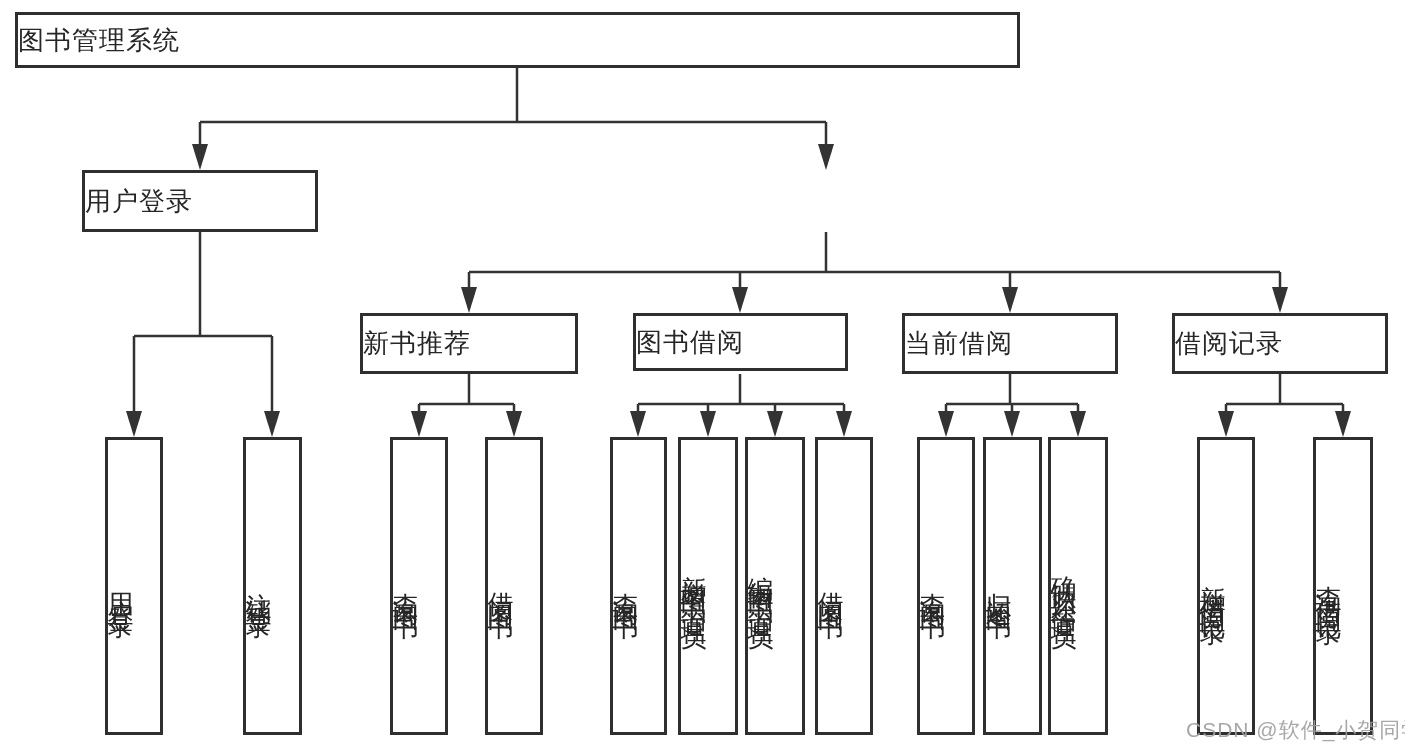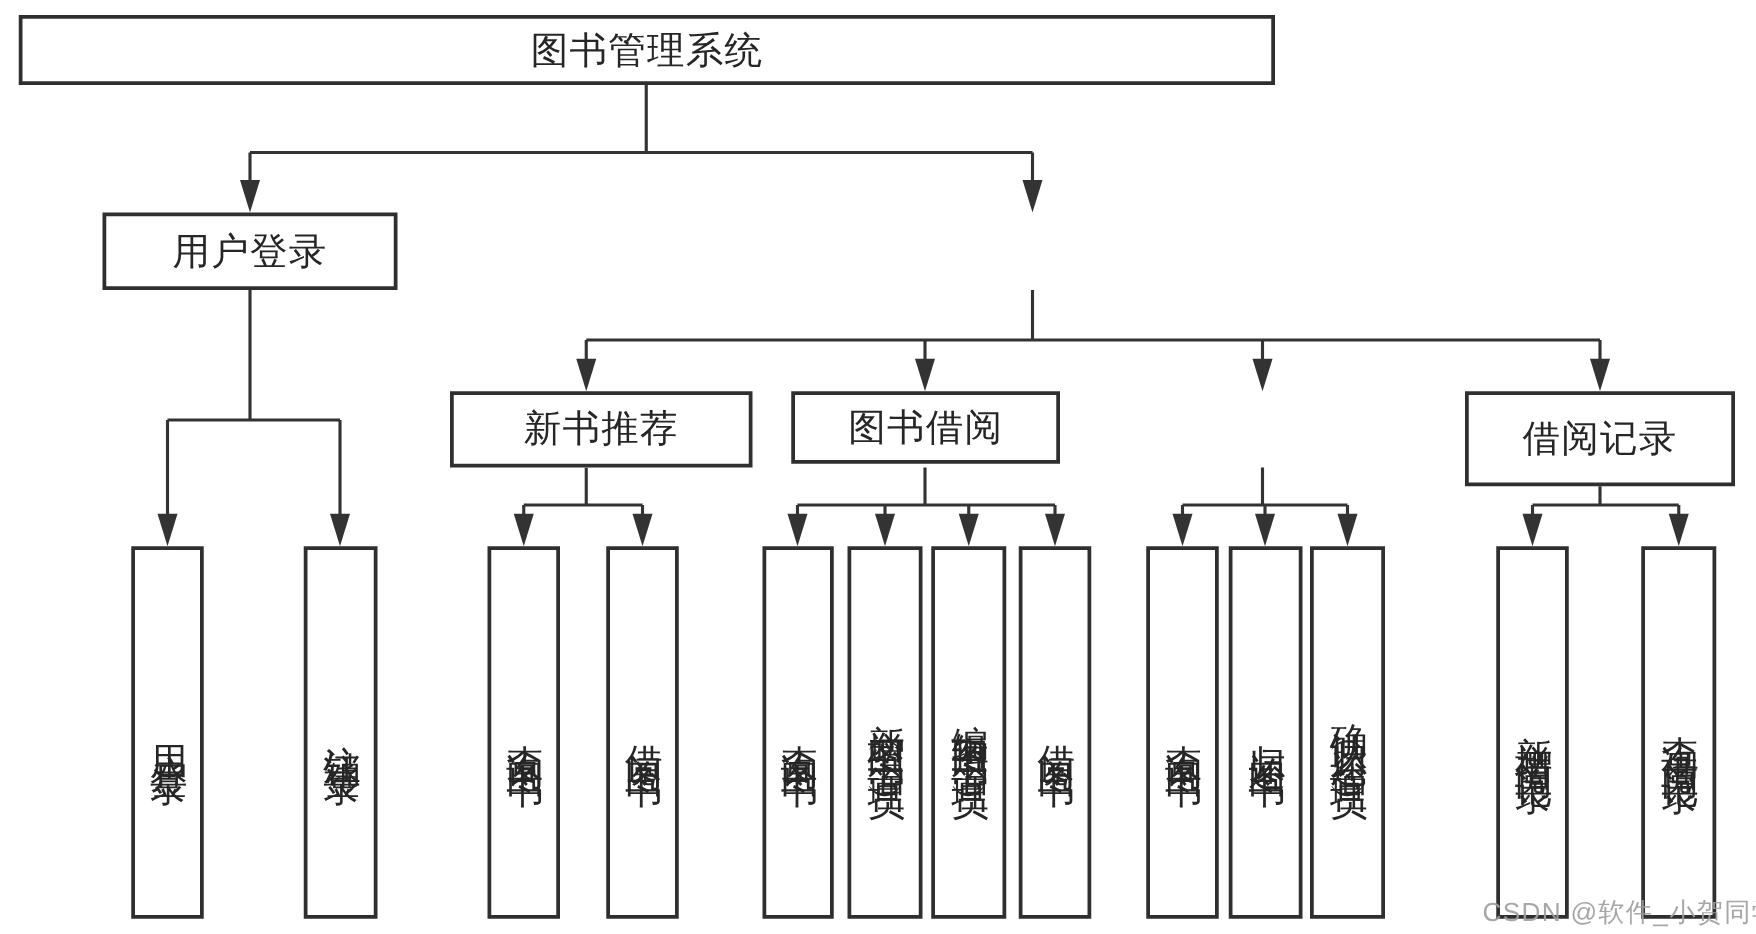--- a/index.html
+++ b/index.html
@@ -9,22 +9,22 @@
     font-family:"Liberation Sans","DejaVu Sans",sans-serif;
     color:#262626;
   }
   .canvas{position:absolute;inset:0;}
   svg.wires{position:absolute;left:0;top:0;z-index:1;}
   .box{
     position:absolute;z-index:2;
     background:#ffffff;
     border:3px solid #2f2f2f;
     box-sizing:border-box;
-    display:flex;align-items:center;justify-content:center;
-    font-size:30px;color:#262626;
+    display:flex;align-items:center;justify-content:flex-start;
+    font-size:26px;color:#262626;
   }
   .box.h span{white-space:nowrap;letter-spacing:1px;}
   .box.v span{
     writing-mode:vertical-rl;
     letter-spacing:7px;
     line-height:1;
     white-space:nowrap;
   }
   .watermark{
     position:absolute;z-index:3;
@@ -79,27 +79,30 @@
   </svg>
 
   <div class="box h" style="left:15px;top:12px;width:1005px;height:56px">
     <span>图书管理系统</span>
   </div>
 
   <div class="box h" style="left:82px;top:170px;width:236px;height:62px">
     <span>用户登录</span>
   </div>
 
-  <div class="box h" style="left:360px;top:313px;width:242px;height:61px">
+  <div class="box h" style="left:360px;top:313px;width:218px;height:61px">
     <span>新书推荐</span>
   </div>
   <div class="box h" style="left:633px;top:313px;width:215px;height:58px">
     <span>图书借阅</span>
   </div>
-  <div class="box h" style="left:1172px;top:313px;width:216px;height:76px">
+  <div class="box h" style="left:902px;top:313px;width:216px;height:61px">
+    <span>当前借阅</span>
+  </div>
+  <div class="box h" style="left:1172px;top:313px;width:216px;height:61px">
     <span>借阅记录</span>
   </div>
 
   <div class="box v" style="left:105px;top:437px;width:58px;height:298px">
     <span>用户登录</span>
   </div>
   <div class="box v" style="left:243px;top:437px;width:59px;height:298px">
     <span>注销登录</span>
   </div>
 

